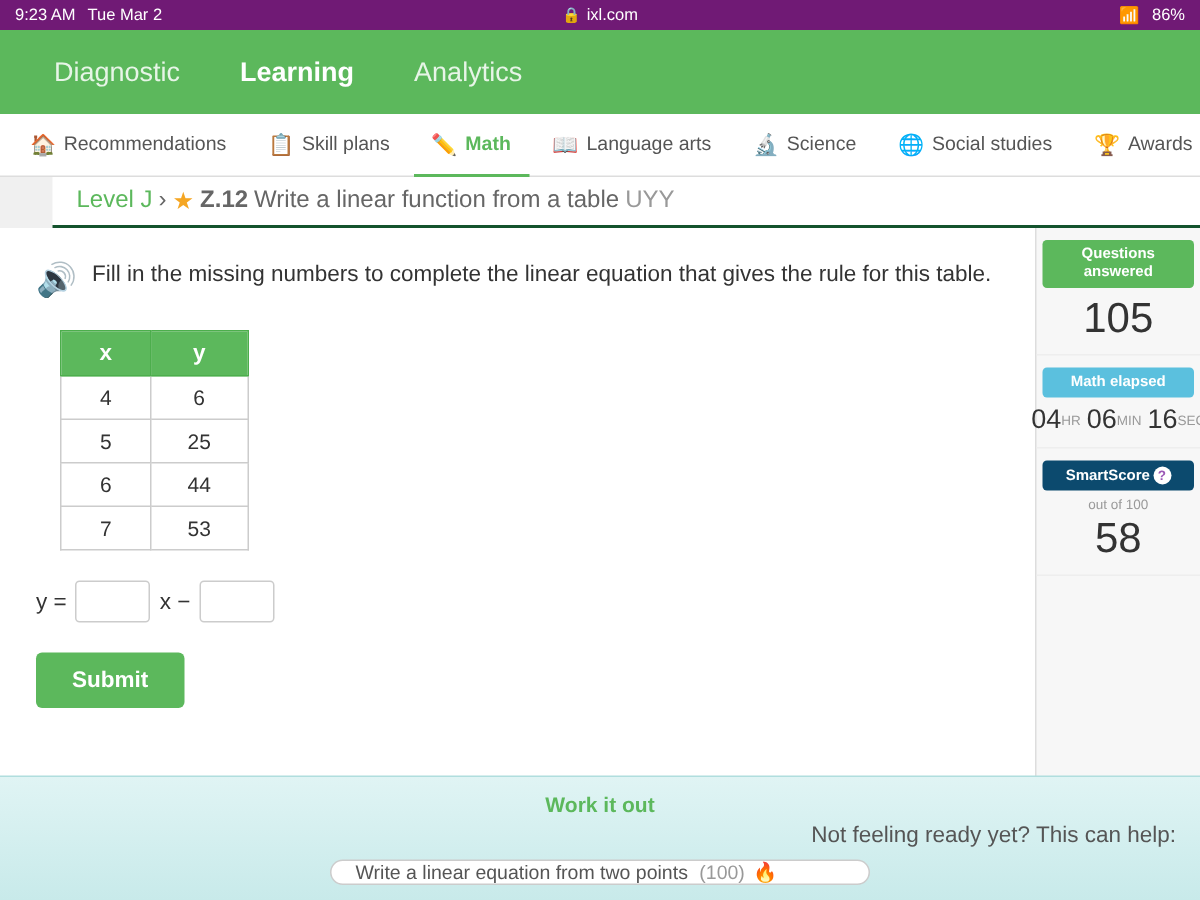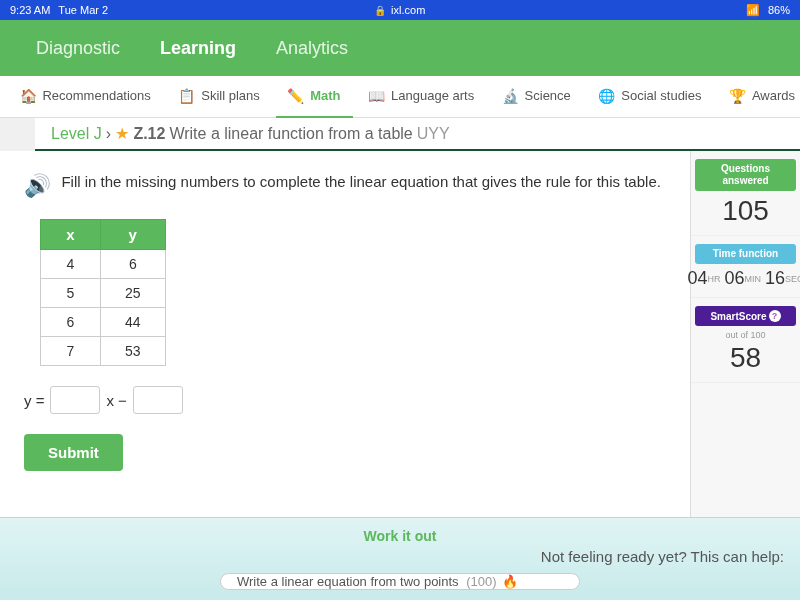--- a/index.html
+++ b/index.html
@@ -1,20 +1,20 @@
 <!DOCTYPE html>
 <html><head>
   <meta charset="utf-8">
   <style>
     * { box-sizing: border-box; margin: 0; padding: 0; }
     body { font-family: -apple-system, 'Helvetica Neue', Arial, sans-serif; background: #f0f0f0; width: 800px; height: 600px; overflow: hidden; }
 
     
     .status-bar {
-      background: #1d4ed8; color: #fff; font-size: 11px; padding: 3px 10px;
+      background: #701a75; color: #fff; font-size: 11px; padding: 3px 10px;
       display: flex; justify-content: space-between; align-items: center; height: 20px;
     }
     .status-bar-left { display: flex; gap: 8px; }
     .status-bar-right { display: flex; gap: 8px; }
 
     
     .top-nav {
       background: #5cb85c; display: flex; align-items: center; padding: 0 16px; height: 56px;
     }
     .top-nav-item {
@@ -85,21 +85,21 @@
       font-size: 11px; font-weight: 700; color: #fff; padding: 4px 8px; border-radius: 3px;
       margin-bottom: 4px; display: block;
     }
     .stat-label.green { background: #5cb85c; }
     .stat-label.blue { background: #5bc0de; }
     .stat-value { font-size: 28px; font-weight: 300; color: #333; }
     .time-row { display: flex; justify-content: center; gap: 4px; font-size: 18px; font-weight: 300; color: #333; }
     .time-unit { display: flex; flex-direction: row; align-items: center; }
     .time-unit-label { font-size: 9px; color: #999; text-transform: uppercase; }
     .smart-score-label {
-      background: #4c1d95; color: #fff; font-size: 11px; font-weight: 700;
+      background: #0c4a6e; color: #fff; font-size: 11px; font-weight: 700;
       padding: 4px 8px; border-radius: 3px; display: flex; align-items: center; justify-content: center; gap: 2px; margin-bottom: 4px;
     }
     .smart-score-sub { font-size: 9px; color: #999; margin-bottom: 2px; }
     .help-icon { width: 12px; height: 12px; background: #fff; border-radius: 50%; color: #9b59b6; font-size: 9px; display: inline-flex; align-items: center; justify-content: center; font-weight: 700; }
 
     
     .bottom-hint {
       background: linear-gradient(to bottom, #e0f4f4, #c8eaea);
       border-top: 1px solid #b0dede; padding: 10px 16px;
       position: absolute; bottom: 0; left: 0; right: 0;
@@ -235,21 +235,21 @@
   <div class="right-panel">
     <div class="stat-box">
       <span class="stat-label green">
         <span style="font-size:10px;line-height:1.2;display:block;">Questions answered</span>
       </span>
       <div class="stat-value">105</div>
     </div>
 
     <div class="stat-box">
       <span class="stat-label blue">
-        <span style="font-size:10px;line-height:1.2;display:block;">Time function</span>
+        <span style="font-size:10px;line-height:1.2;display:block;">Math elapsed</span>
       </span>
       <div class="time-row">
         <div class="time-unit">
           <span>04</span>
           <span class="time-unit-label">HR</span>
         </div>
         <div class="time-unit">
           <span>06</span>
           <span class="time-unit-label">MIN</span>
         </div>

